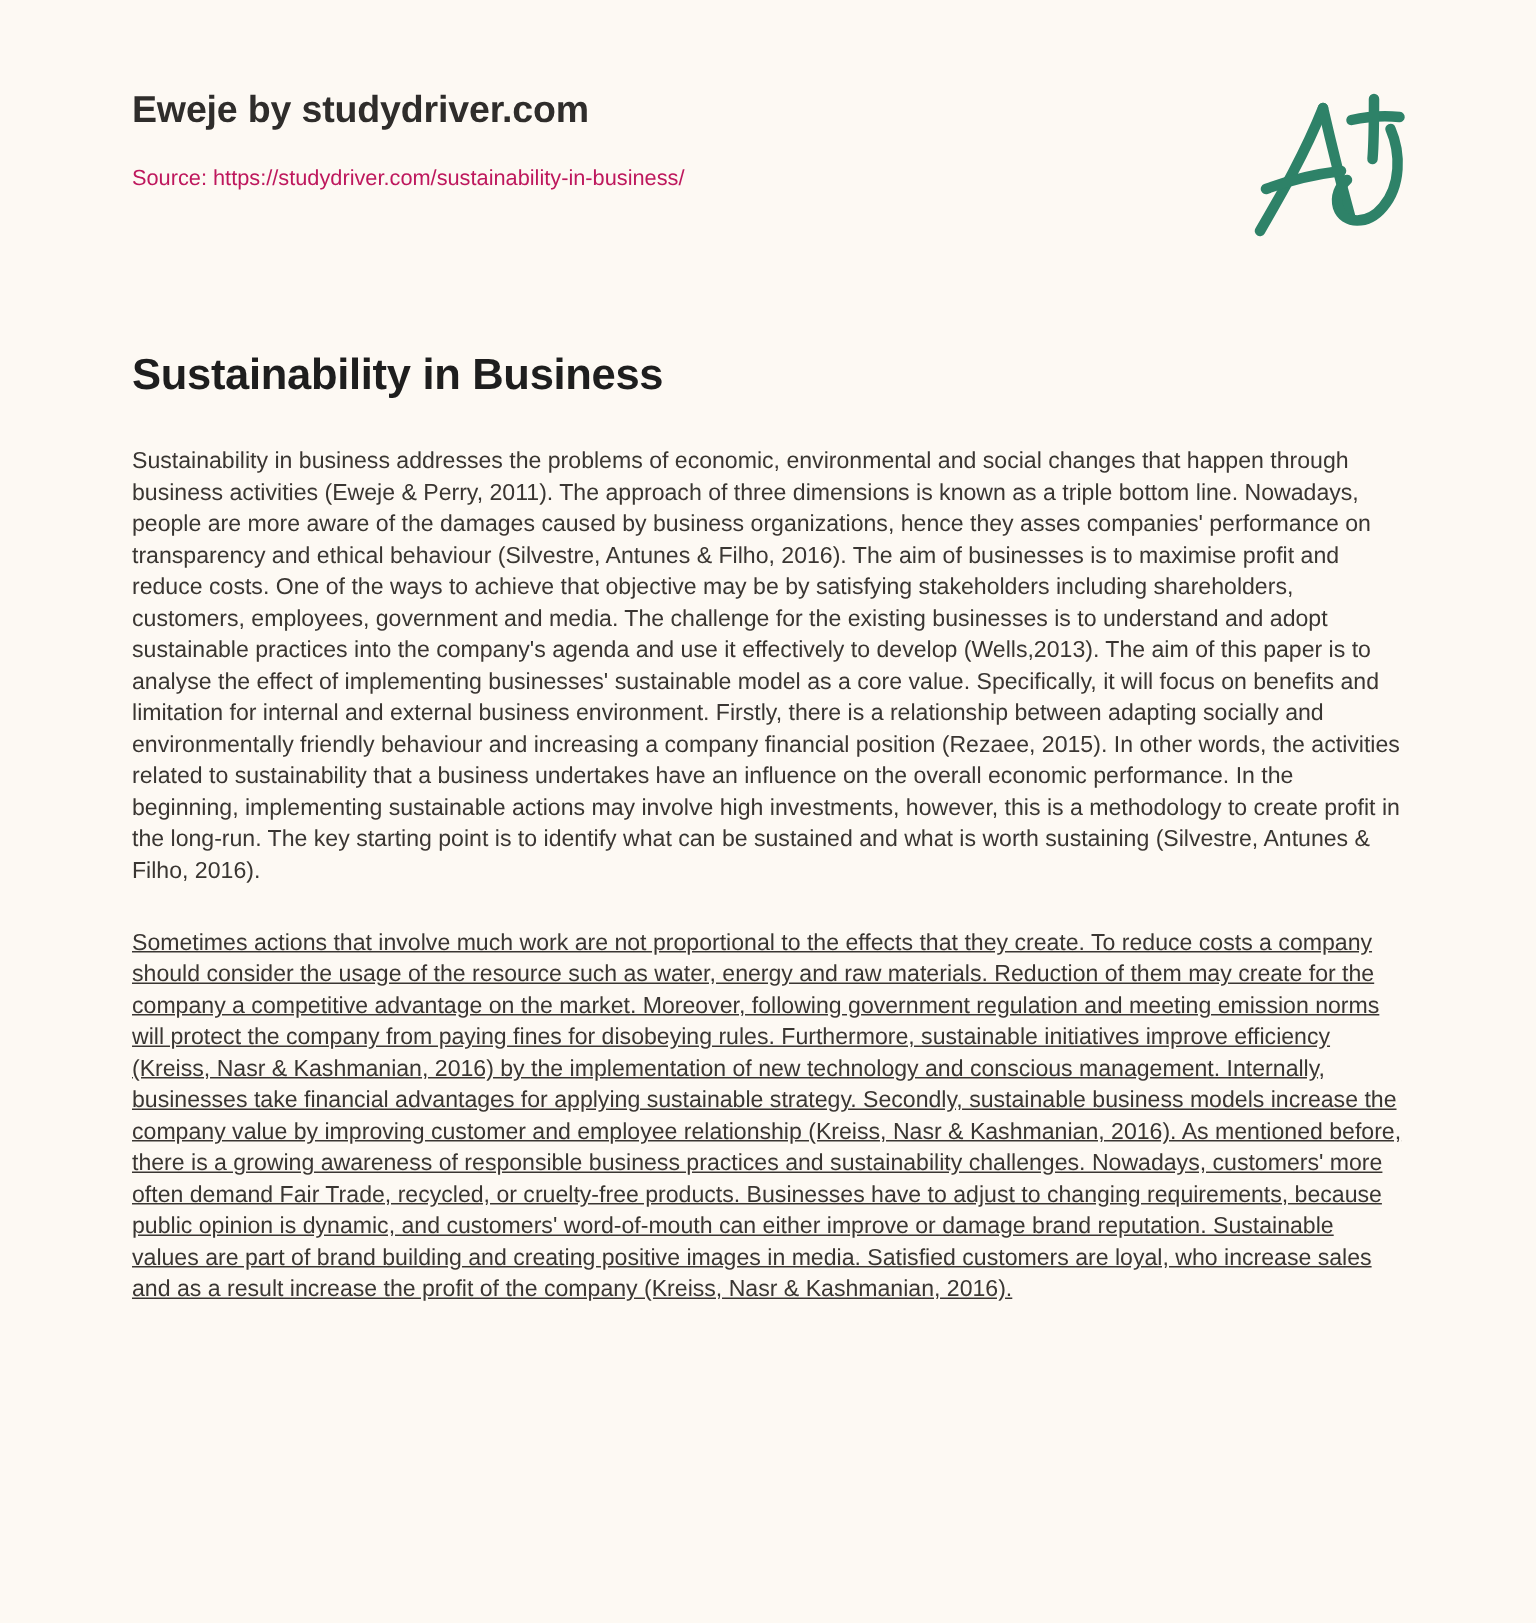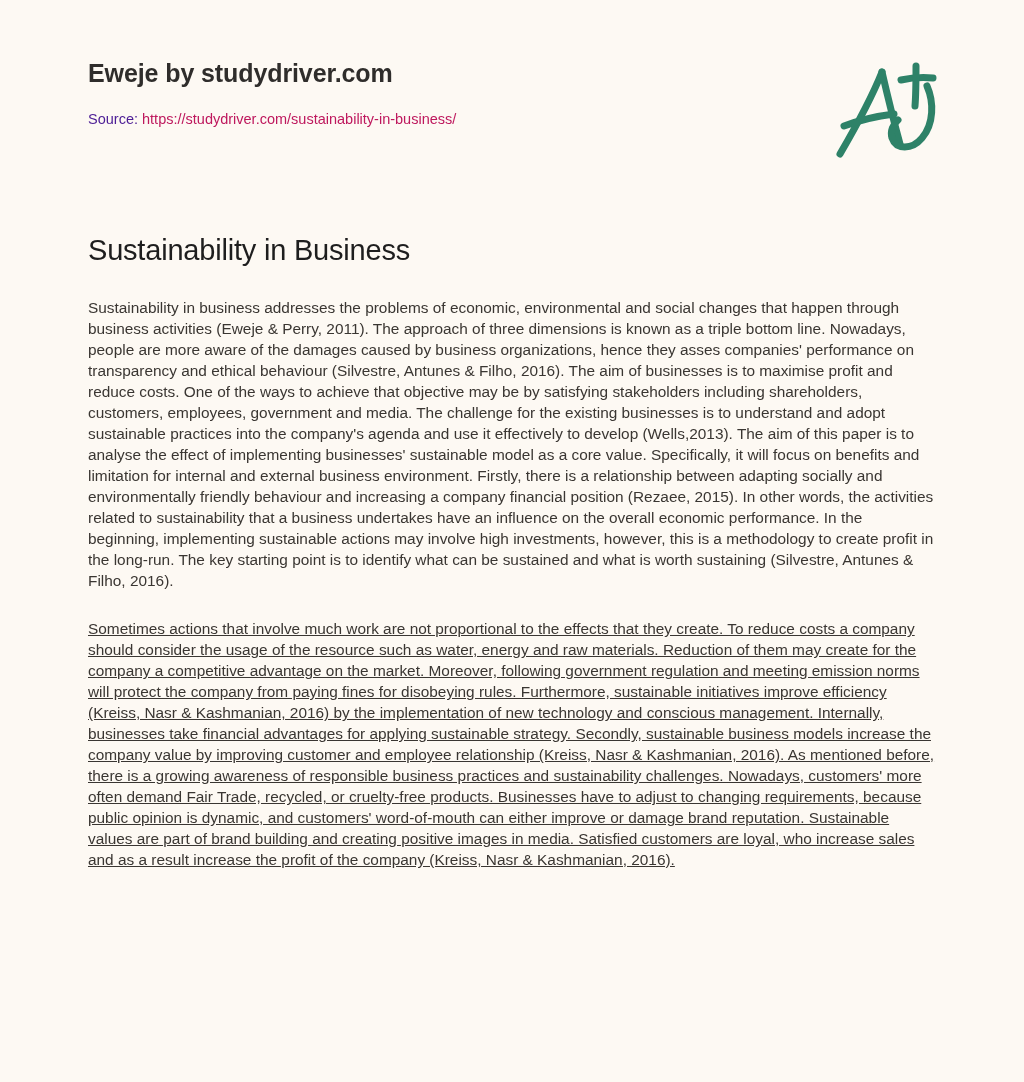--- a/index.html
+++ b/index.html
@@ -34,21 +34,21 @@
     line-height: 1.2;
     margin: 0;
   }
   .source-line {
     margin: 22px 0 0 0;
     font-size: 14.5px;
     line-height: 1.3;
     white-space: nowrap;
   }
   .source-label {
-    color: #4c1d95;
+    color: #be185d;
   }
   .source-url {
     color: #be185d;
     text-decoration: none;
   }
   .logo {
     position: absolute;
     top: 58px;
     right: -14px;
     width: 120px;
@@ -58,21 +58,21 @@
     display: block;
     width: 120px;
     height: 110px;
   }
 
   
   .doc-title {
     margin: 0;
     padding-top: 103px;
     font-size: 29px;
-    font-weight: 400;
+    font-weight: 700;
     color: #1e1e1e;
     letter-spacing: -0.2px;
     line-height: 1.25;
   }
 
   
   .body-copy {
     padding-top: 29px;
   }
   .body-copy p {

